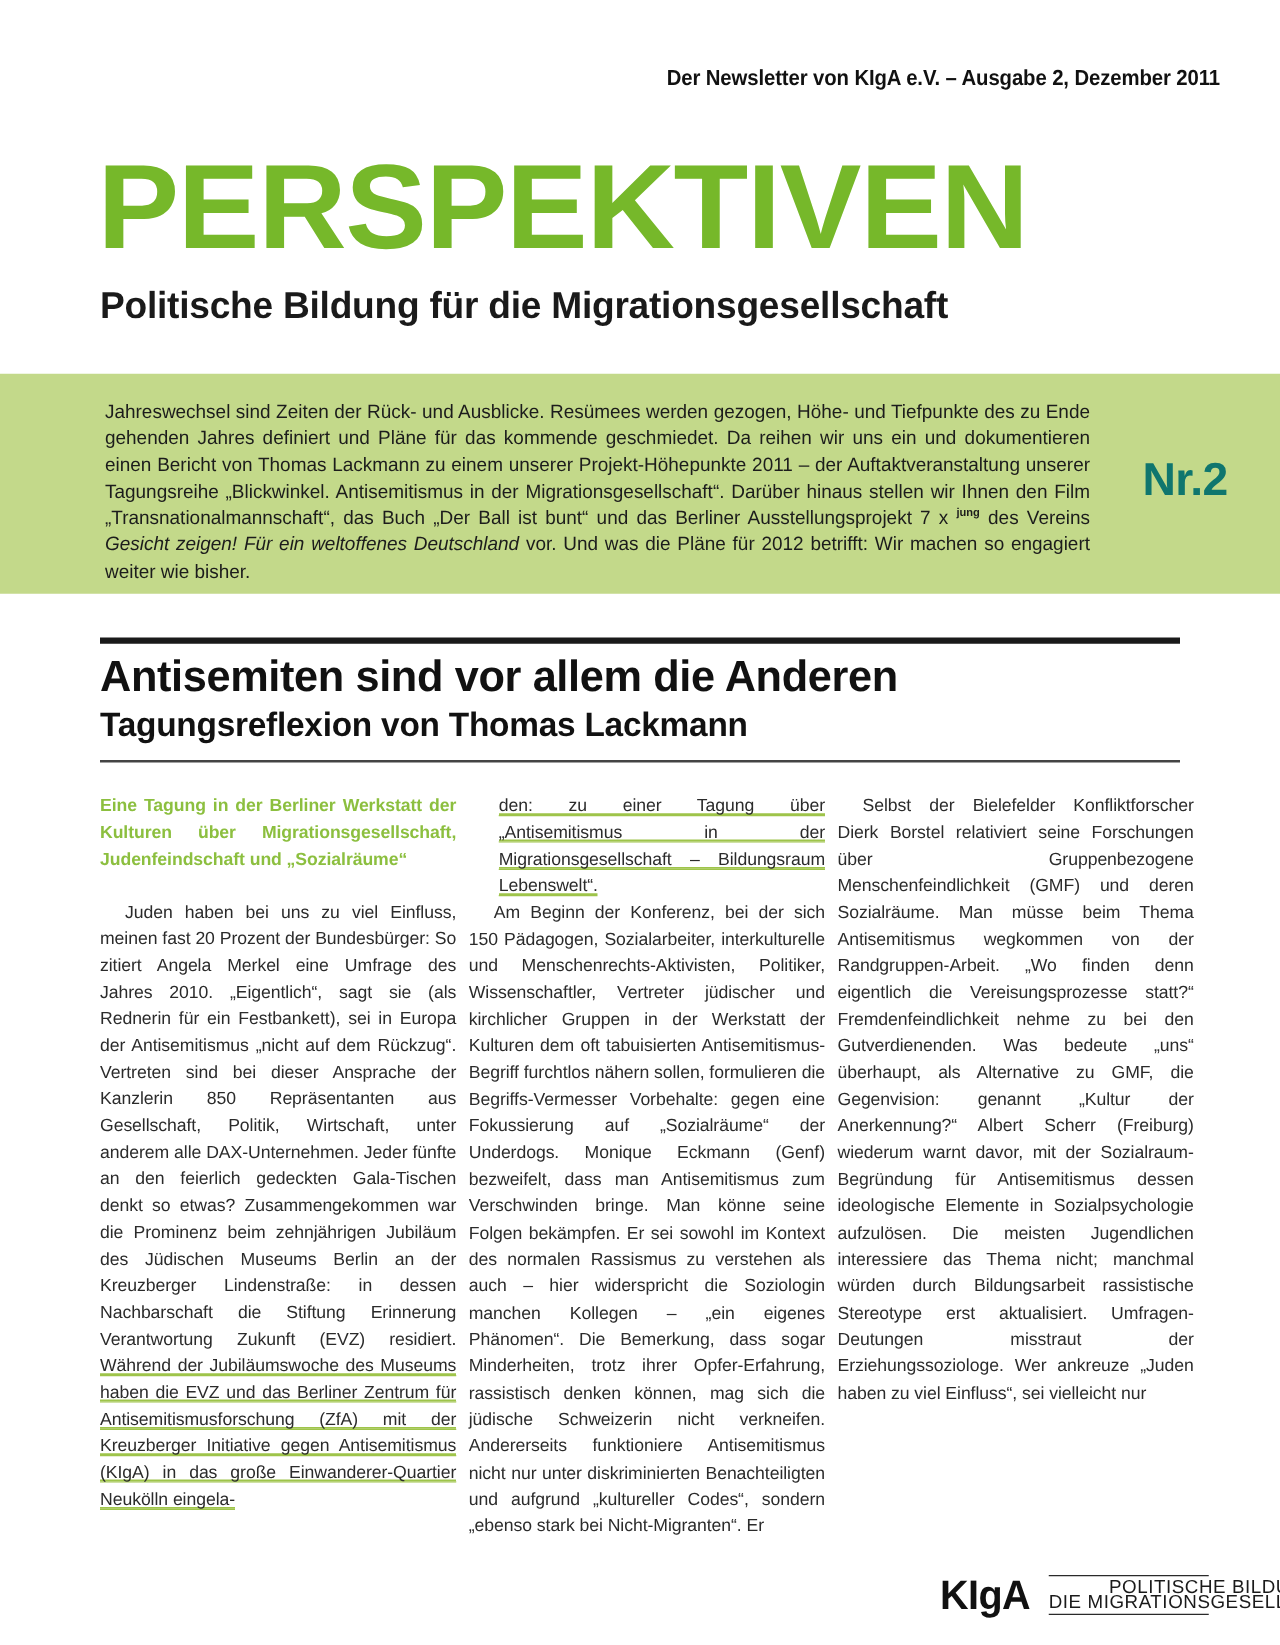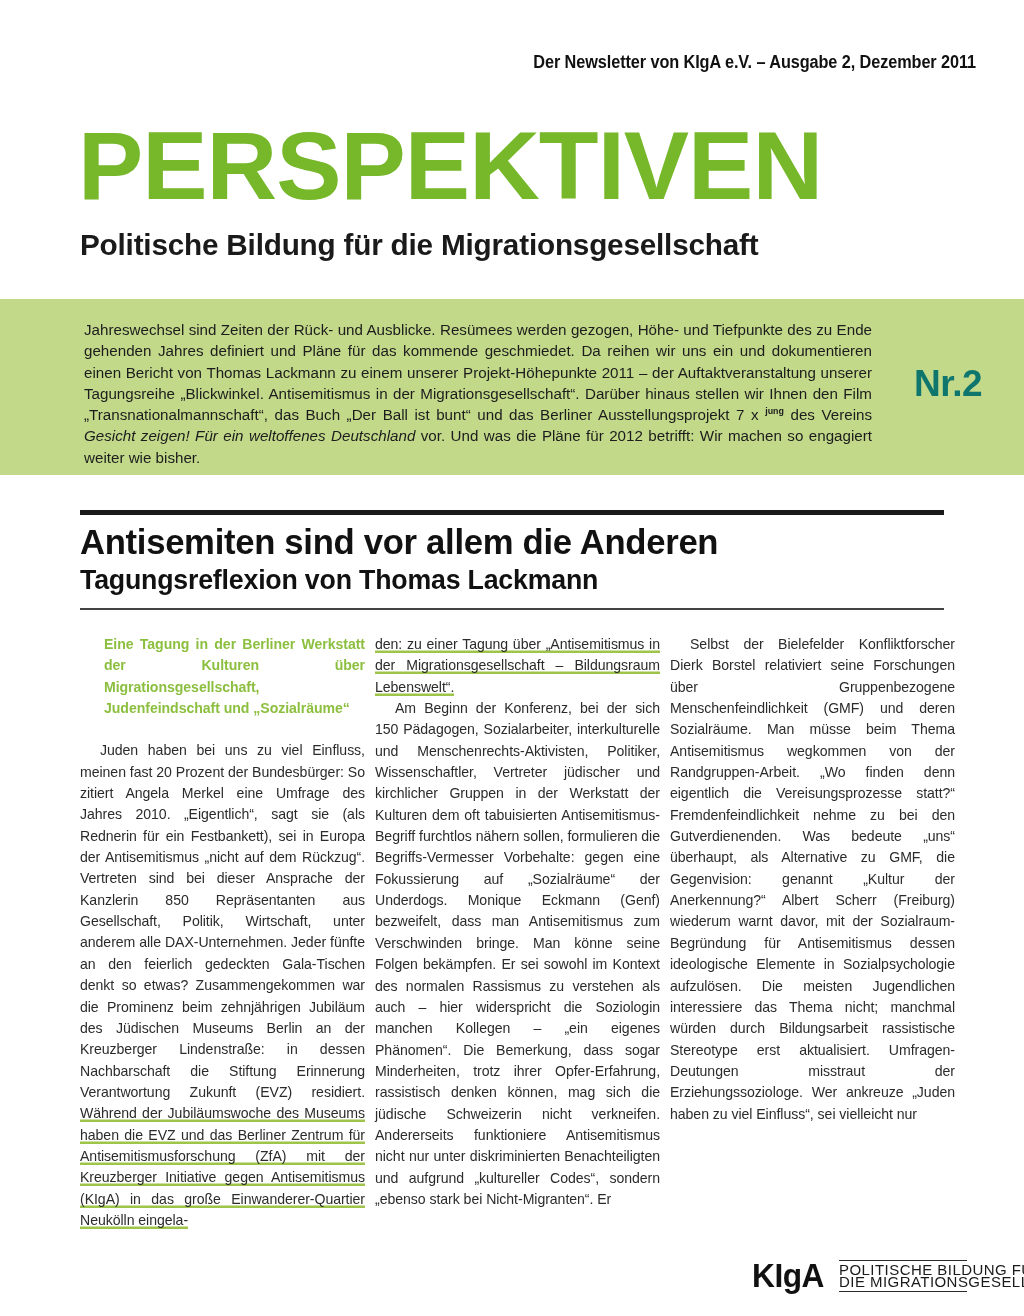--- a/index.html
+++ b/index.html
@@ -165,40 +165,40 @@
   }
   .col-1 { left: 0px; }
   .col-2 { left: 295px; }
   .col-3 { left: 590px; }
 
   .lede {
     color: #8cbf3f;
     font-weight: bold;
     display: block;
     margin-bottom: 21px;
-    margin-left: 24px;
   }
   .para { display: block; text-indent: 20px; }
-  .para.noindent { text-indent: 0; }
+  .para.noindent { text-indent: 0; margin-left: 24px; }
   .ul-green {
     border-bottom: 1.5px solid #9ec44a;
     box-shadow: inset 0 -1.5px 0 #9ec44a;
     padding-bottom: 0px;
   }
   u.ul-green { text-decoration: none; }
 
   
   .footer-logo {
     position: absolute;
     left: 752px;
     top: 1252px;
     width: 200px;
     height: 46px;
     display: flex;
     align-items: center;
+    text-align: right;
   }
   .logo-kiga {
     font-family: "Liberation Sans Narrow", "Liberation Sans", sans-serif;
     font-weight: bold;
     font-size: 33px;
     line-height: 33px;
     letter-spacing: -0.5px;
     color: #111;
     transform: scaleX(0.96);
     transform-origin: left center;

